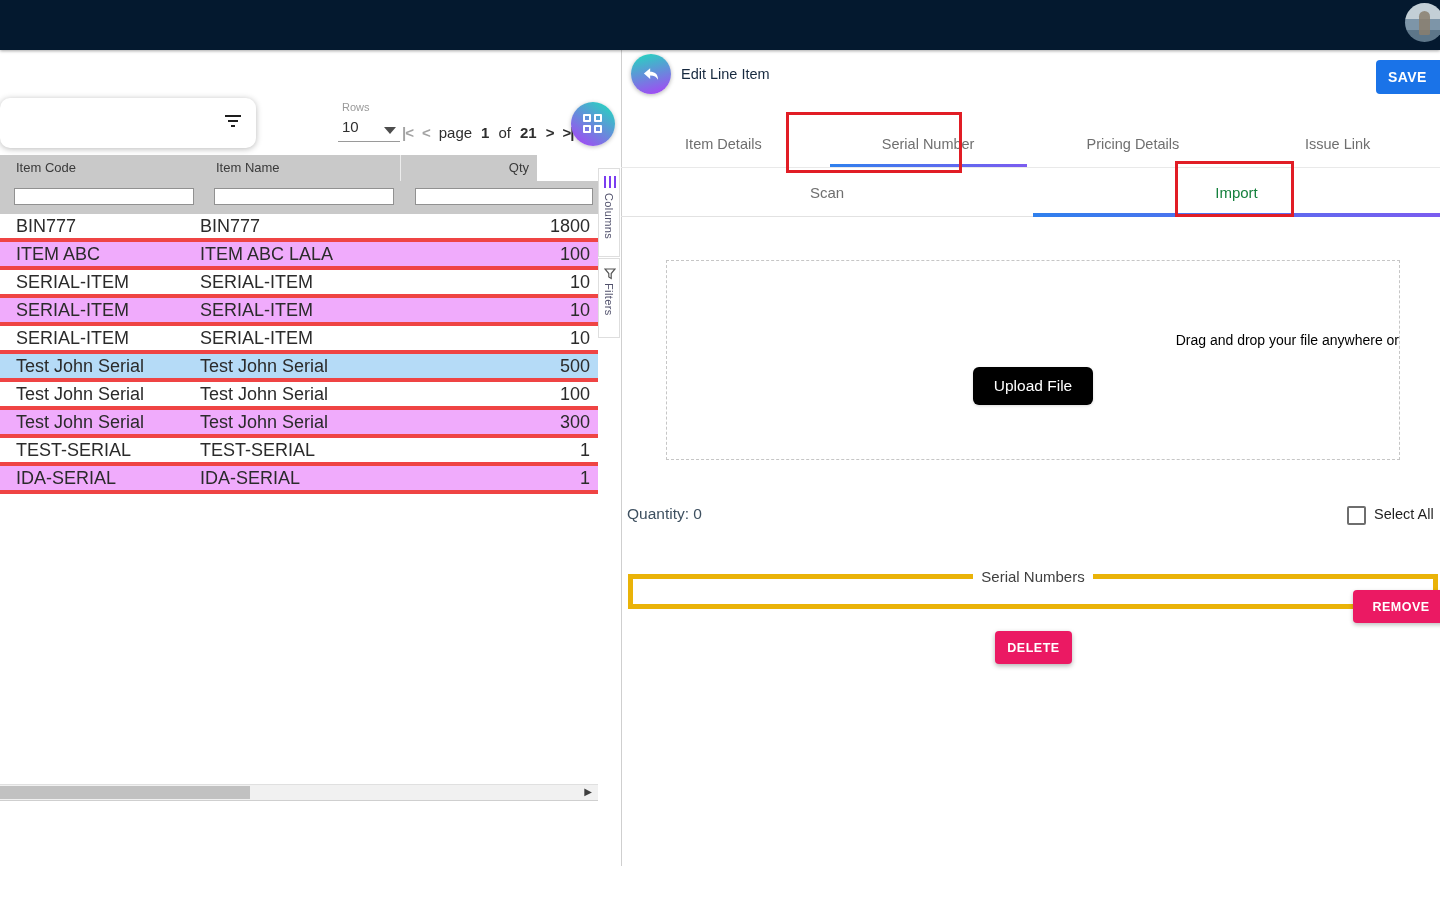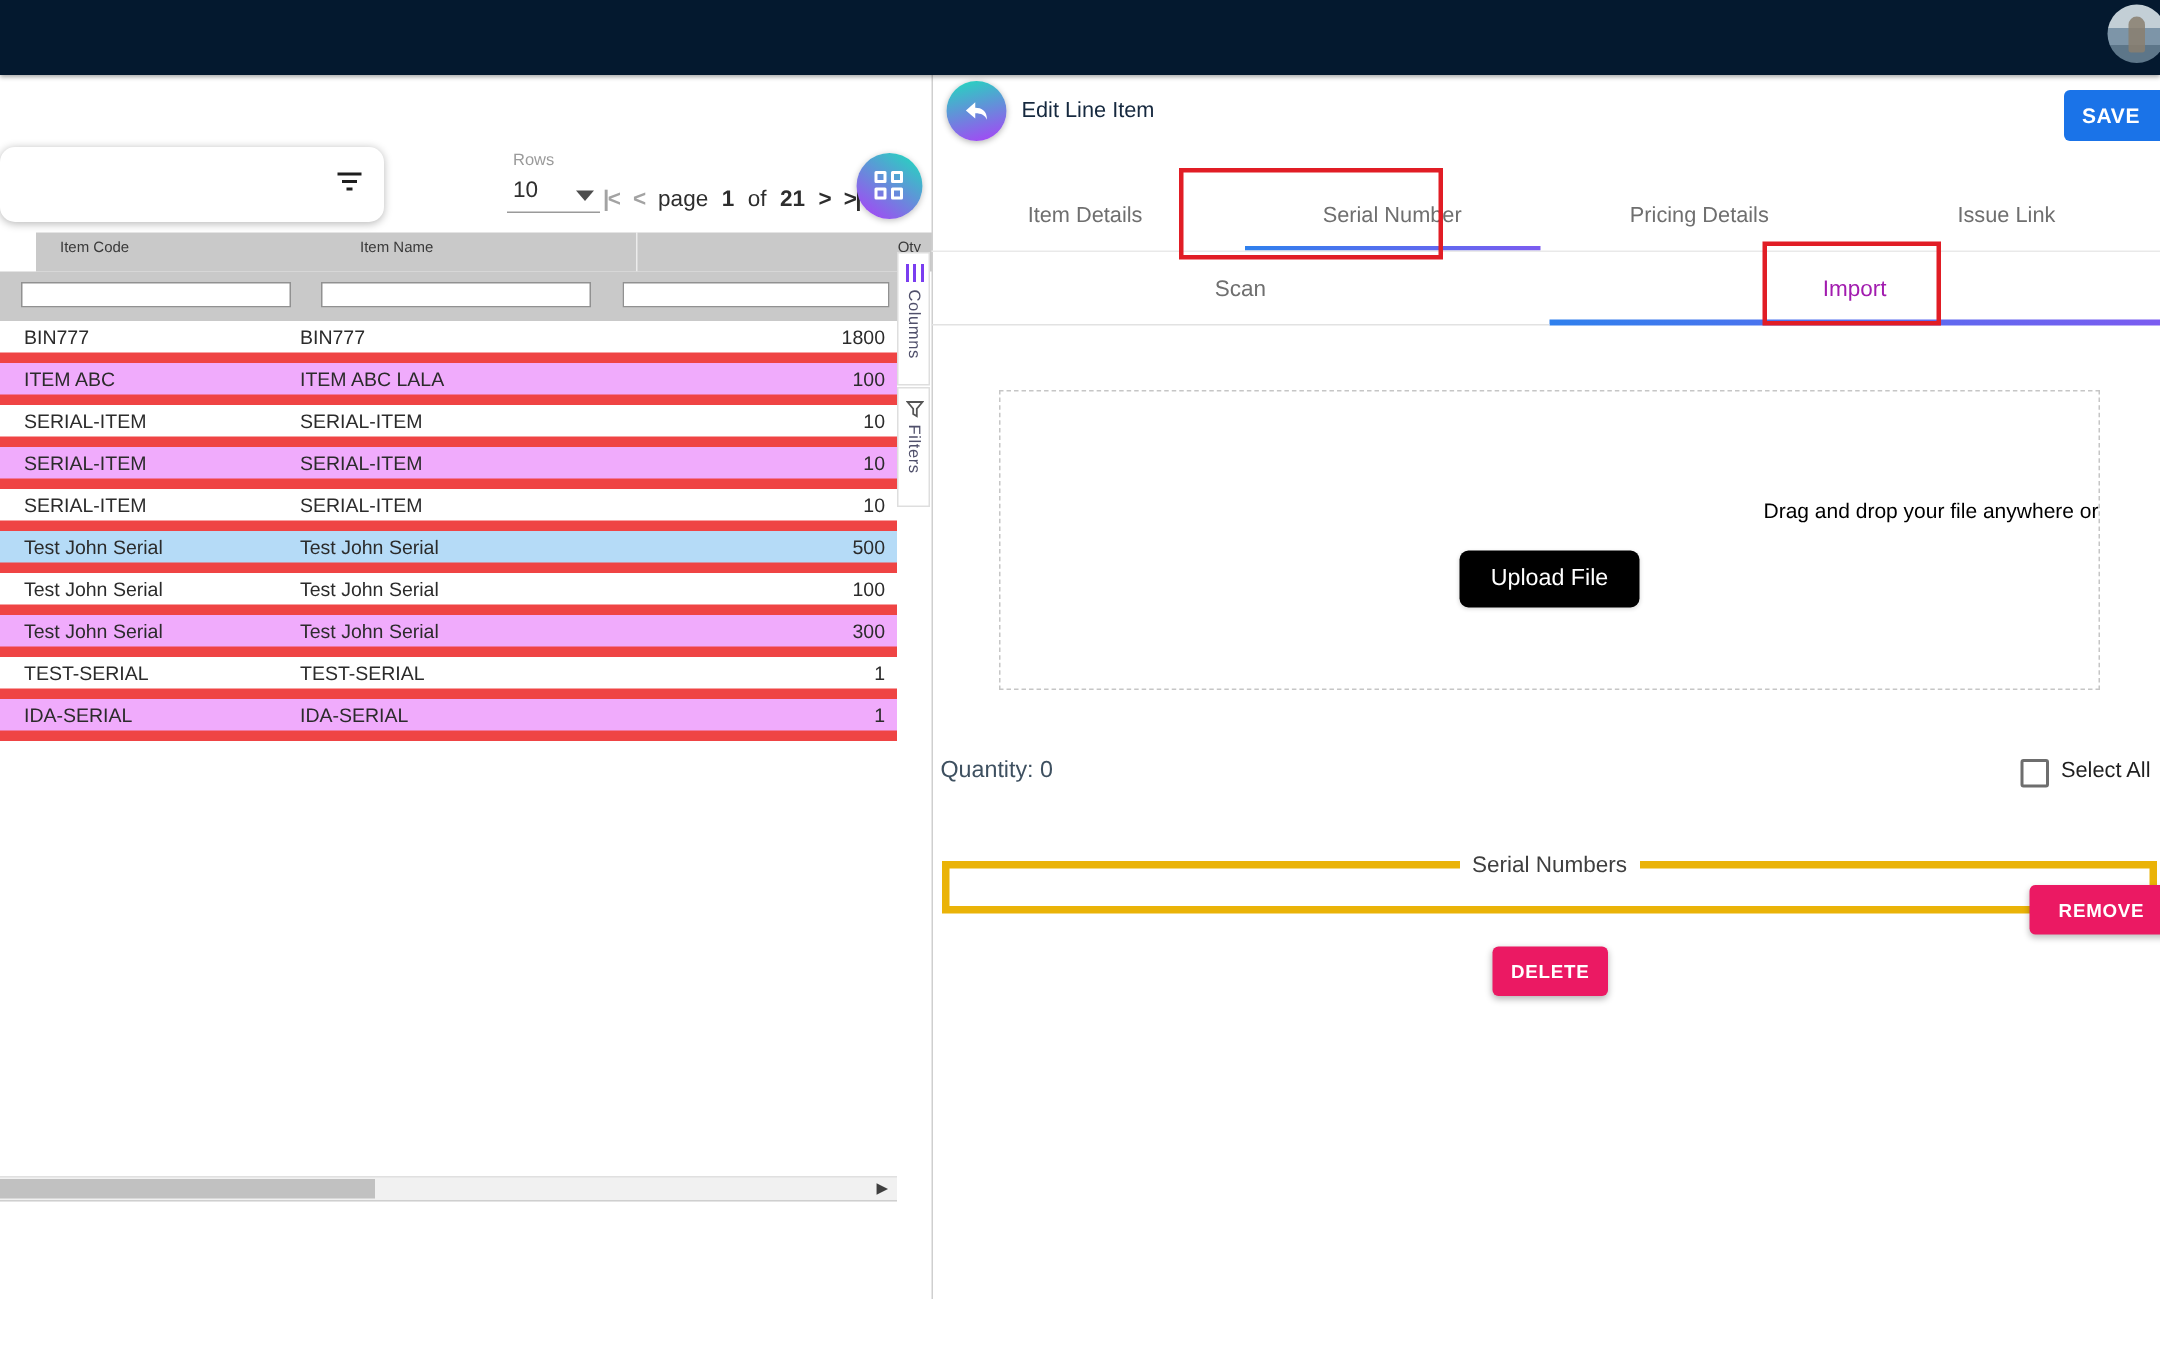--- a/index.html
+++ b/index.html
@@ -37,38 +37,38 @@
   .pg-dark{color:#2e2e2e;font-weight:bold;letter-spacing:-1px;}
   .pg-b{font-weight:bold;}
 
   .grid-button{position:absolute;left:571px;top:102px;width:44px;height:44px;border-radius:50%;
           background:linear-gradient(215deg,var(--gradient-teal,#27d3c0) 8%,var(--gradient-purple,#9d4ff2) 88%);
           box-shadow:0 1px 4px rgba(0,0,0,.25);}
   .grid-icon{position:absolute;left:12px;top:12px;width:20px;height:20px;display:grid;
           grid-template-columns:8px 8px;grid-template-rows:8px 8px;gap:3px;}
   .grid-icon i{border:2px solid #fff;border-radius:1px;box-sizing:border-box;}
 
-  .thead{position:absolute;left:0;top:155px;width:598px;height:26px;background:#c9c9c9;
-          font-size:10px;color:#3a3a3a;margin-left:24px;}
+  .thead{position:absolute;left:0;top:155px;width:537px;height:26px;background:#c9c9c9;
+          font-size:13px;color:#3a3a3a;}
   .th-code{position:absolute;left:16px;top:5px;}
   .th-name{position:absolute;left:216px;top:5px;}
   .th-qty{position:absolute;right:8px;top:5px;}
   .th-div{position:absolute;left:400px;top:0;width:1px;height:26px;background:rgba(255,255,255,.65);}
 
   .tfilter{position:absolute;left:0;top:181px;width:598px;height:33px;background:#c9c9c9;}
   .tfilter input{position:absolute;top:7px;height:17px;border:1px solid #919191;background:#fff;
           font-size:12px;padding:0 4px;box-sizing:border-box;outline:none;}
   .fi1{left:14px;width:180px;}
   .fi2{left:214px;width:180px;}
   .fi3{left:415px;width:178px;}
 
   .tbody{position:absolute;left:0;top:214px;width:598px;}
-  .trow{position:relative;width:598px;height:28px;background:#fff;border-bottom:7px solid #ef4444;
+  .trow{position:relative;width:598px;height:28px;background:#fff;border-bottom:4px solid #ef4444;
           box-sizing:border-box;display:grid;grid-template-columns:200px 185px 1fr;align-items:center;
-          font-size:13px;color:#2b2b2b;}
+          font-size:18px;color:#2b2b2b;}
   .trow.alt{background:#f0abfc;}
   .trow.sel{background:var(--selected-row,#b5dbf7);}
   .tcell.c1{padding-left:16px;}
   .tcell.c3{text-align:right;padding-right:8px;}
 
   .hscroll{position:absolute;left:0;top:784px;width:598px;height:17px;background:#f1f1f1;
           border-top:1px solid #e0e0e0;border-bottom:1px solid #cfcfcf;box-sizing:border-box;}
   .hthumb{position:absolute;left:0;top:1px;width:250px;height:13px;background:#c1c1c1;}
   .harrow{position:absolute;right:6px;top:1px;font-size:10px;color:#3f3f3f;}
 
@@ -92,21 +92,21 @@
 
   .main-tabs{position:absolute;left:621px;top:120px;width:819px;height:47px;display:flex;}
   .main-tab{position:relative;flex:1;display:flex;align-items:center;justify-content:center;
           font-size:14.5px;color:#6f6f6f;cursor:default;}
   .tab-underline{position:absolute;left:4px;right:4px;bottom:0;height:3px;
           background:linear-gradient(90deg,var(--underline-blue,#2f80ed),var(--underline-purple,#7b5cf0));}
   .tabs-border{position:absolute;left:621px;top:167px;width:819px;height:1px;background:#e9e9e9;}
 
   .sub-tabs{position:absolute;left:621px;top:167px;width:819px;height:50px;display:flex;}
   .sub-tab{position:relative;display:flex;align-items:center;justify-content:center;font-size:15px;color:#6f6f6f;}
-  .sub-tab.active{color:#a21caf;text-align:center;}
+  .sub-tab.active{color:#15803d;text-align:center;}
   .sub-tab .sub-underline{display:none;}
   .sub-tab.active .sub-underline{display:block;position:absolute;left:0;right:0;bottom:0;height:4px;
           background:linear-gradient(90deg,var(--underline-blue,#2f80ed),var(--underline-purple,#7b5cf0));}
   .subtabs-border{position:absolute;left:621px;top:216px;width:412px;height:1px;background:#e2e2e2;}
 
   .annotation{position:absolute;border:3px solid var(--annotation-red,#e11d25);box-sizing:border-box;z-index:20;
           pointer-events:none;}
   .ann-serial{left:786px;top:112px;width:176px;height:61px;}
   .ann-import{left:1175px;top:161px;width:119px;height:56px;}
 

